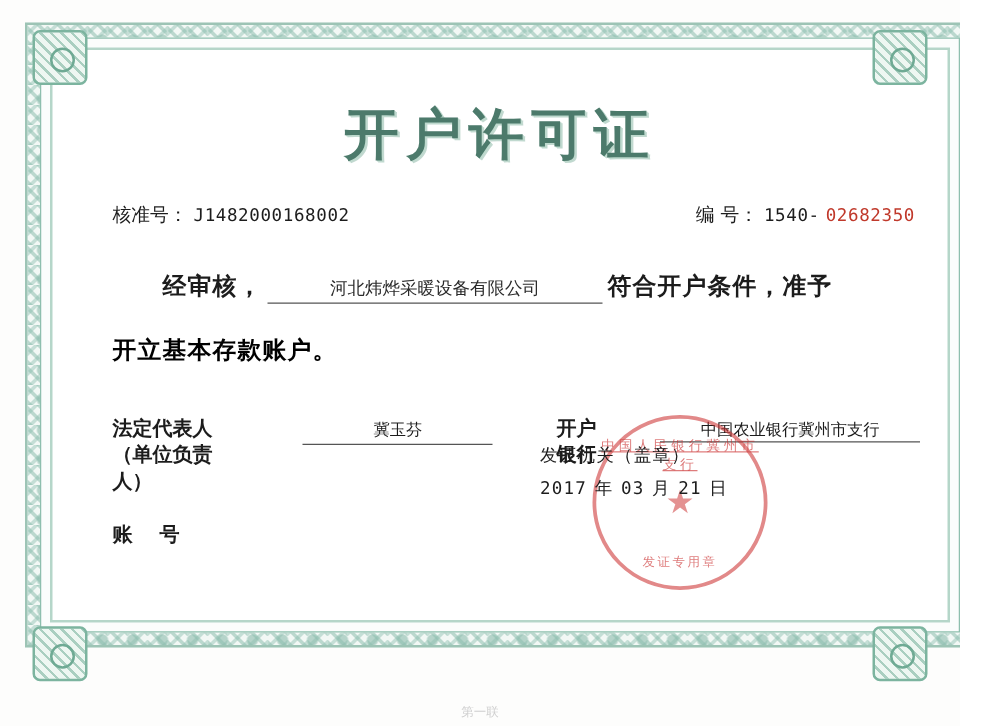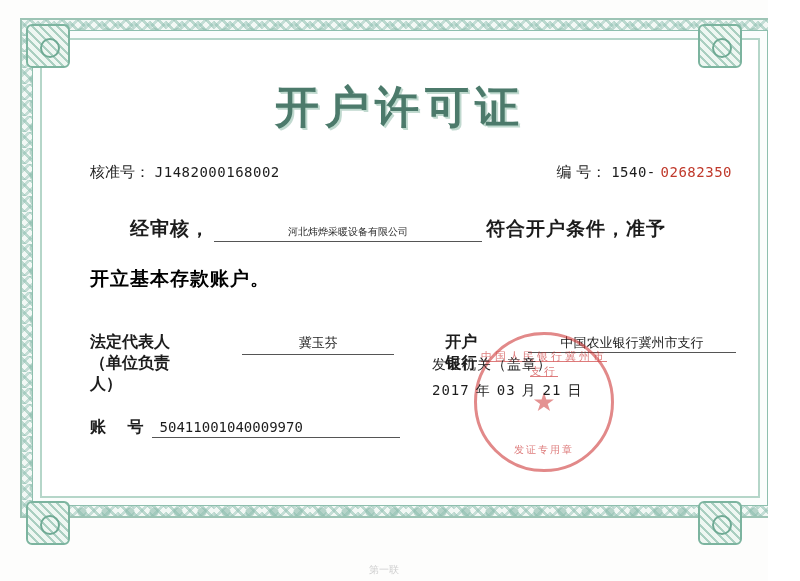--- a/index.html
+++ b/index.html
@@ -111,21 +111,21 @@
     margin-top: 34px;
     padding-left: 70px;
     align-items: baseline;
   }
   .row-body1 .big { font-size: 19px; font-weight: bold; letter-spacing: 1px; }
   .fill {
     display: inline-block;
     border-bottom: 1px solid #555;
     min-width: 268px;
     text-align: center;
-    font-size: 10px;
+    font-size: 14px;
     font-weight: normal;
     color: #2b2b2b;
     padding: 0 6px 2px 6px;
     margin: 0 4px;
   }
   .row-body2 {
     margin-top: 24px;
     padding-left: 30px;
     font-size: 19px;
     font-weight: bold;
@@ -270,21 +270,20 @@
 
     <div class="row row-legal">
       <span class="big">法定代表人（单位负责人）</span>
       <span class="fill-legal">冀玉芬</span>
       <span class="big">开户银行</span>
       <span class="fill-bank">中国农业银行冀州市支行</span>
     </div>
 
     <div class="row row-acct">
       <span class="big">账 号</span>
-      <span class="fill-acct">50411001040009970</span>
     </div>
 
   </div>
 
   <div class="seal">
     <div class="seal-top">中国人民银行冀州市支行</div>
     <div class="seal-star">★</div>
     <div class="seal-bottom">发证专用章</div>
   </div>
 

